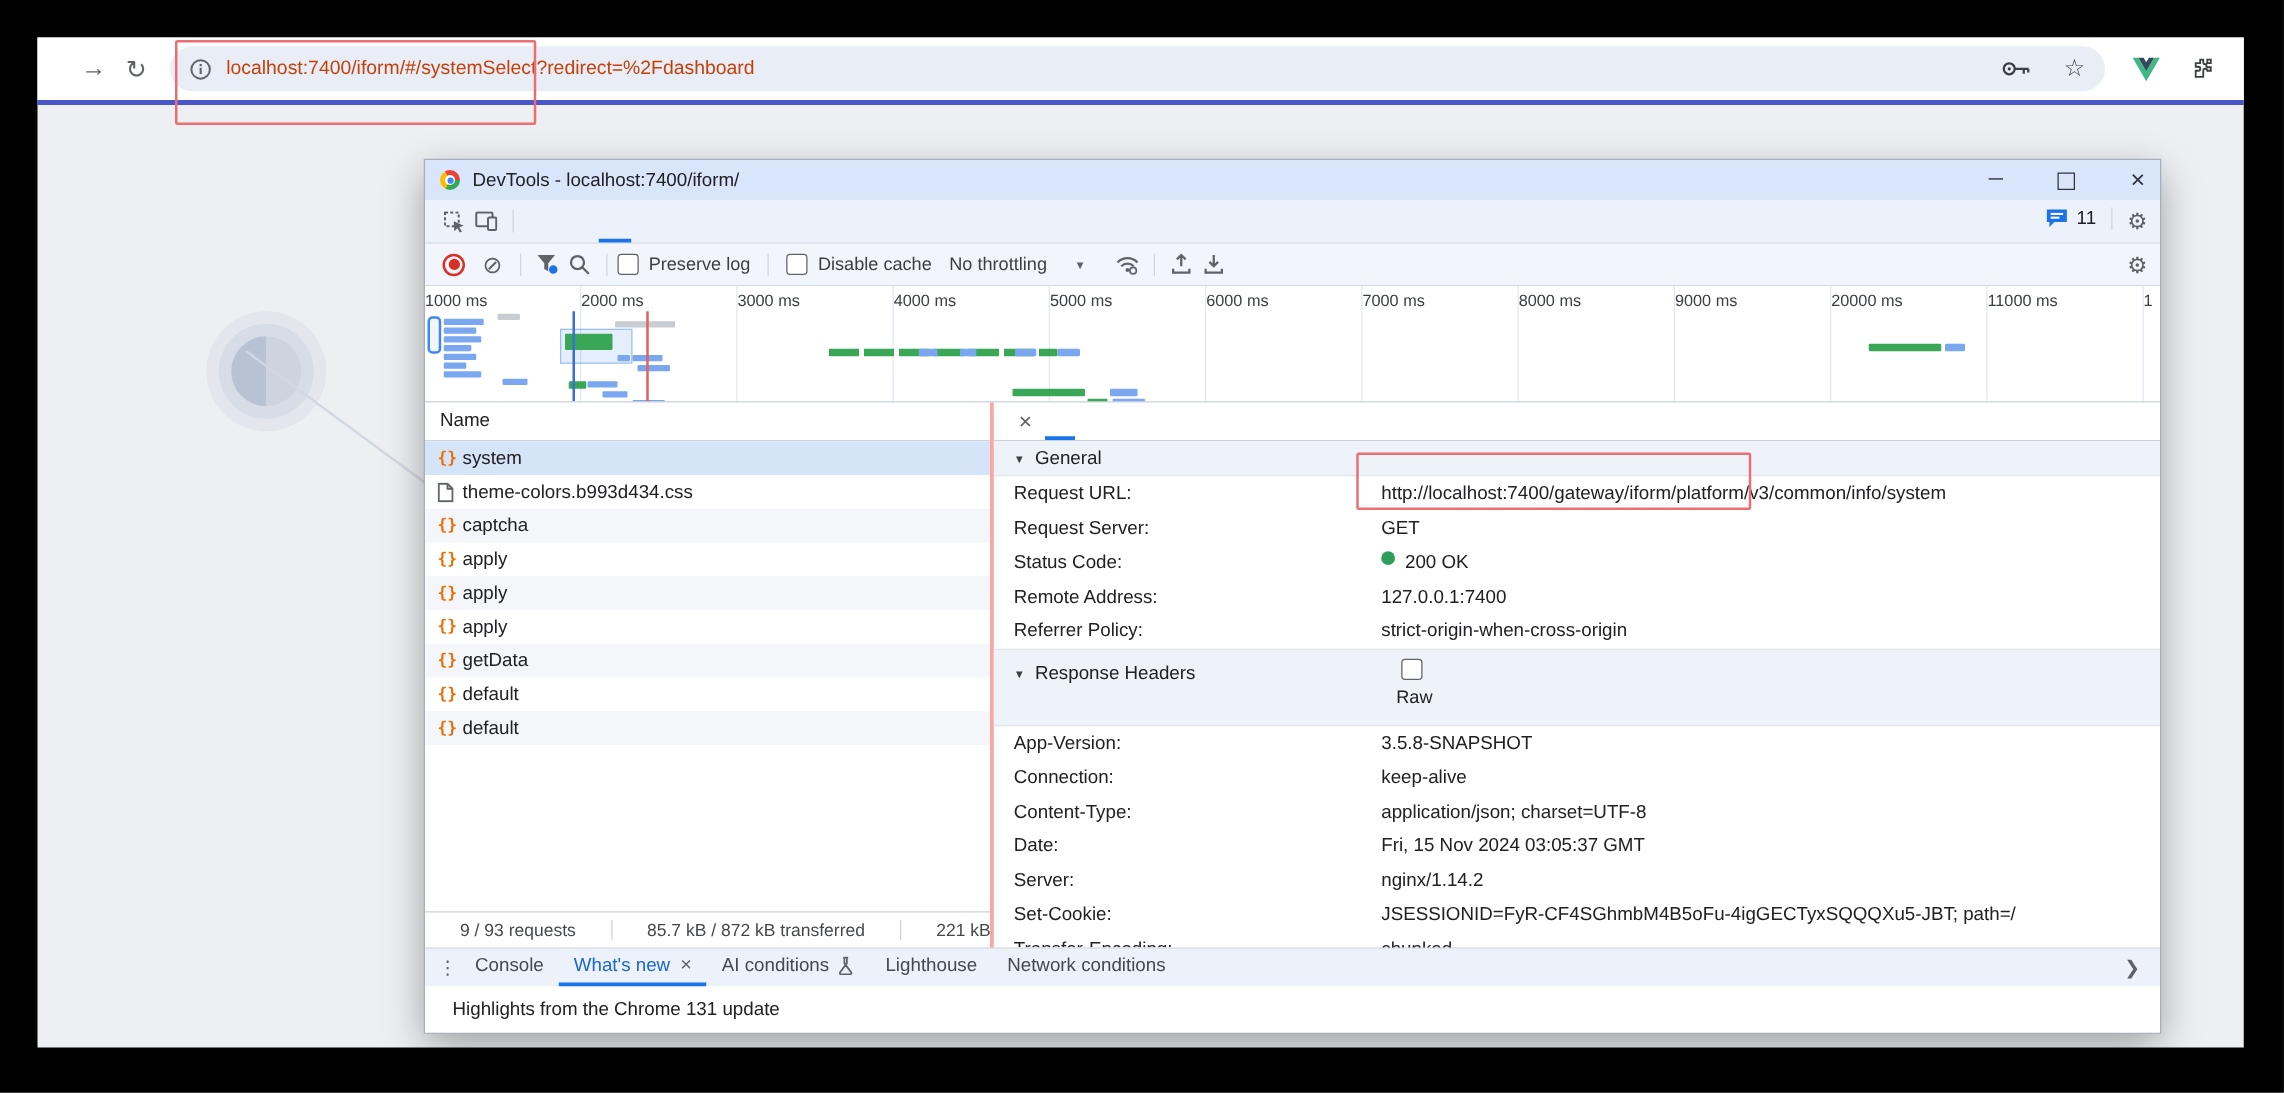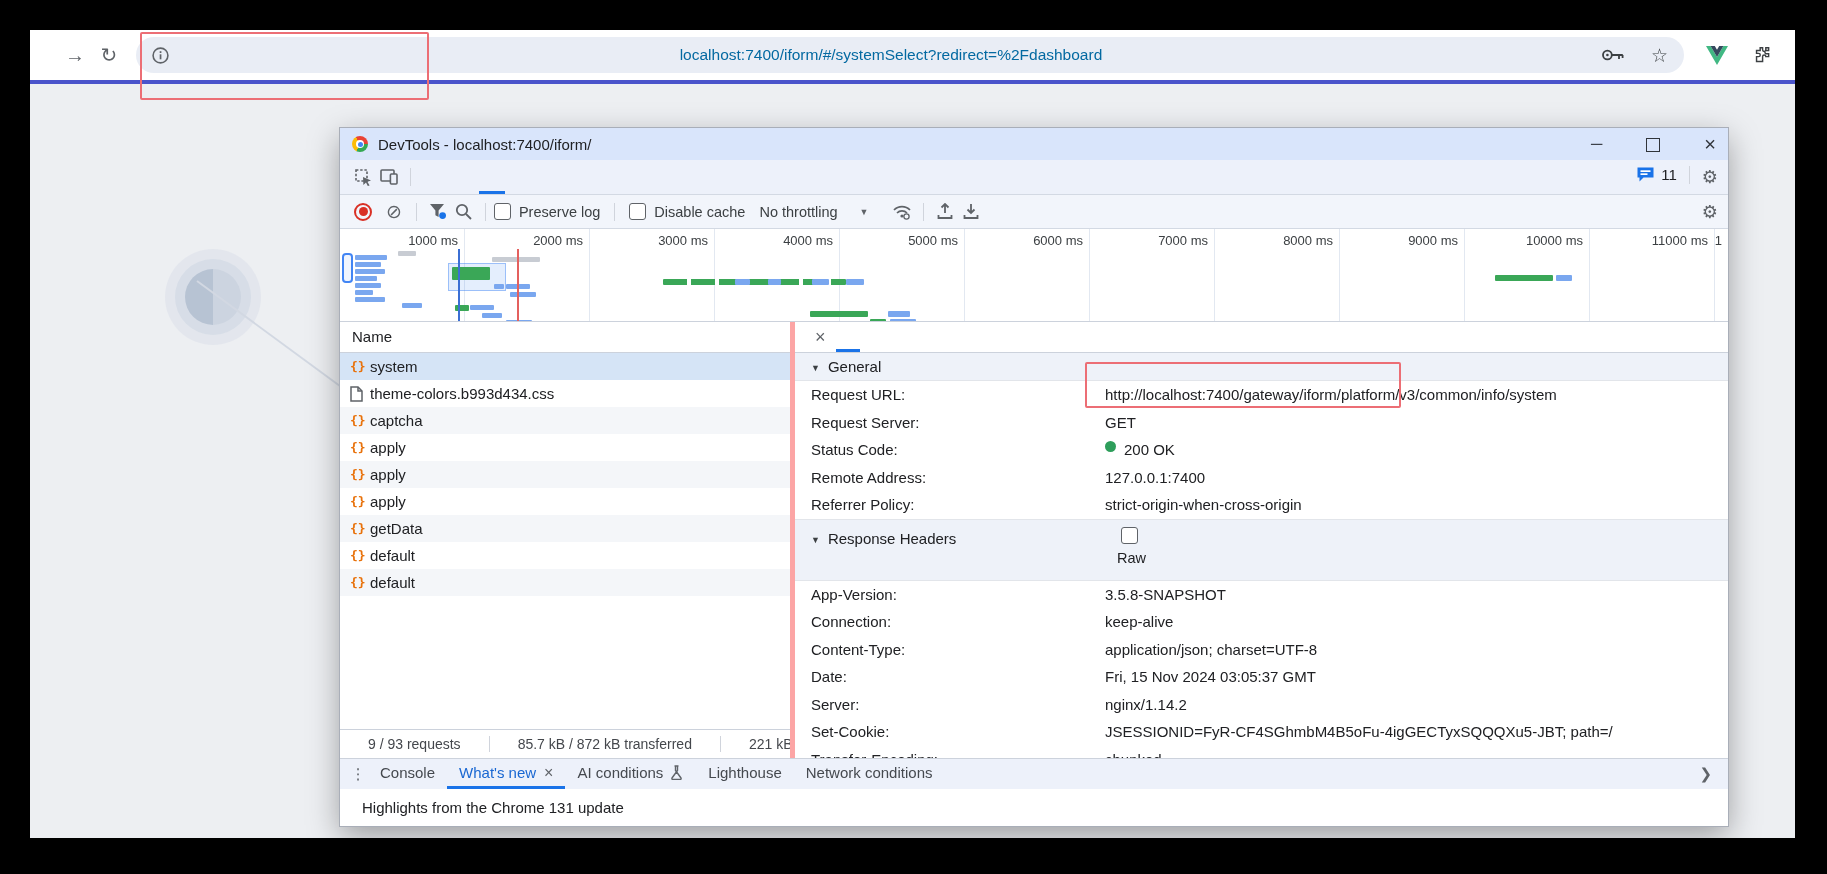--- a/index.html
+++ b/index.html
@@ -4,21 +4,21 @@
 <style>
   html,body{margin:0;padding:0;width:1827px;height:874px;background:#000;overflow:hidden;
     font-family:"Liberation Sans",sans-serif;-webkit-font-smoothing:antialiased;}
   .abs{position:absolute;}
   
   #browser{position:absolute;left:30px;top:30px;width:1765px;height:808px;background:#edeff2;}
   #btoolbar{position:relative;height:50px;background:#fff;display:flex;align-items:center;}
   .nav-ic{color:#5f6368;font-size:20px;width:34px;text-align:center;cursor:pointer;}
   #urlpill{margin-left:10px;height:36px;width:1548px;background:#e9edf5;border-radius:18px;
     display:flex;align-items:center;padding:0 16px;box-sizing:border-box;}
-  #urltext{font-size:15.5px;color:#0369a1;margin-left:12px;flex:1;white-space:nowrap;overflow:hidden;text-align:center;}
+  #urltext{font-size:15.5px;color:#c2410c;margin-left:12px;flex:1;white-space:nowrap;overflow:hidden;}
   #loadbar{height:4px;background:#4a54cb;}
   #pagearea{position:relative;height:754px;}
   .spin-outer{position:absolute;left:135px;top:165px;width:96px;height:96px;border-radius:50%;background:rgba(208,216,228,.35);}
   .spin-mid{position:absolute;left:10px;top:10px;width:76px;height:76px;border-radius:50%;background:rgba(200,210,224,.45);}
   .spin-core{position:absolute;left:20px;top:20px;width:56px;height:56px;border-radius:50%;
     background:linear-gradient(90deg,#b7c3d3 50%,#ccd4e0 50%);}
   
   #devtools{position:absolute;left:340px;top:128px;width:1388px;height:698px;background:#fff;
     box-shadow:0 0 0 1px #a9aeb8,0 10px 30px rgba(0,0,0,.35);display:flex;flex-direction:column;}
   #dt-titlebar{height:32px;background:#d9e5fb;display:flex;align-items:center;padding:0 12px;flex:0 0 auto;}
@@ -46,32 +46,32 @@
   .rec::after{content:'';position:absolute;inset:2.5px;background:#d93025;border-radius:50%;}
   .clear-ic{font-size:19px;color:#5f6368;margin:0 6px;cursor:pointer;}
   .cb{width:15px;height:15px;border:1.7px solid #5f6368;border-radius:3px;background:#fff;margin-right:8px;flex:0 0 auto;cursor:pointer;}
   .tb-label{font-size:14.5px;color:#3c4043;white-space:nowrap;}
   .throttle{display:flex;align-items:center;margin-left:14px;cursor:pointer;}
   .caret{font-size:9px;color:#5f6368;margin-left:22px;}
   
   #overview{height:92px;position:relative;background:#fff;border-bottom:1px solid #ccd2dc;overflow:hidden;flex:0 0 auto;}
   #ov-cols{position:absolute;inset:0;display:flex;}
   .ov-col{width:125px;flex:0 0 auto;border-right:1px solid #e2e8f1;box-sizing:border-box;
-    font-size:13px;color:#3c4043;text-align:right;padding:4px 6px 0 0;}
+    font-size:13px;color:#3c4043;text-align:left;padding:4px 6px 0 0;}
   .ov-clip{position:absolute;right:6px;top:4px;font-size:13px;color:#3c4043;}
   .b{position:absolute;height:5px;border-radius:1px;}
   .blue{background:#7aa7ef;} .green{background:#3aa757;} .gray{background:#c8ccd3;}
   .selbox{position:absolute;background:rgba(66,133,244,.14);border:1px solid rgba(66,133,244,.45);}
   .vline{position:absolute;top:20px;bottom:0;width:2px;}
   .bracket{position:absolute;left:2px;top:24px;width:7px;height:26px;border:2px solid #4285f4;border-radius:4px;background:rgba(66,133,244,.08);}
   .dashbar{position:absolute;height:6px;border-radius:1px;
     background:repeating-linear-gradient(90deg,#3aa757 0 24px,#fff 24px 28px);}
   
   #dt-main{flex:1;display:flex;min-height:0;}
-  #req-panel{width:455px;flex:0 0 auto;border-right:5px solid #fca5a5;position:relative;display:flex;flex-direction:column;box-sizing:border-box;}
+  #req-panel{width:455px;flex:0 0 auto;border-right:3px solid #fca5a5;position:relative;display:flex;flex-direction:column;box-sizing:border-box;}
   #req-header{height:30px;line-height:30px;border-bottom:1px solid #ccd2dc;font-size:15px;color:#202124;padding-left:12px;flex:0 0 auto;}
   #req-list{flex:1;overflow:hidden;}
   .req-row{height:27px;display:flex;align-items:center;padding-left:10px;cursor:pointer;font-size:15px;color:#202124;}
   .req-row:nth-of-type(odd){background:#f4f6f9;}
   .req-row.selected{background:#d5e4f6;}
   .icon-json{color:#e8710a;font-family:"DejaVu Sans Mono",monospace;font-size:13px;font-weight:bold;width:20px;flex:0 0 auto;}
   .icon-file{width:20px;flex:0 0 auto;display:flex;}
   #req-status{height:28px;border-top:1px solid #ccd2dc;display:flex;align-items:center;font-size:14px;color:#44474c;flex:0 0 auto;overflow:hidden;}
   #req-status .seg{padding:0 28px;white-space:nowrap;}
   #req-status .seg + .seg{border-left:1px solid #d0d4dc;}
@@ -265,21 +265,21 @@
 
     <div class="ov-col">1000 ms</div>
         <div class="ov-col">2000 ms</div>
         <div class="ov-col">3000 ms</div>
         <div class="ov-col">4000 ms</div>
         <div class="ov-col">5000 ms</div>
         <div class="ov-col">6000 ms</div>
         <div class="ov-col">7000 ms</div>
         <div class="ov-col">8000 ms</div>
         <div class="ov-col">9000 ms</div>
-        <div class="ov-col">10000 ms</div>
+        <div class="ov-col">20000 ms</div>
         <div class="ov-col">11000 ms</div>
       </div>
     <span class="ov-clip">1</span>
     <div>
       <div class="bracket"></div>
       <div class="b blue" style="left:15px;top:26px;width:32px"></div>
       <div class="b blue" style="left:15px;top:33px;width:26px"></div>
       <div class="b blue" style="left:15px;top:40px;width:30px"></div>
       <div class="b blue" style="left:15px;top:47px;width:22px"></div>
       <div class="b blue" style="left:15px;top:54px;width:26px"></div>

